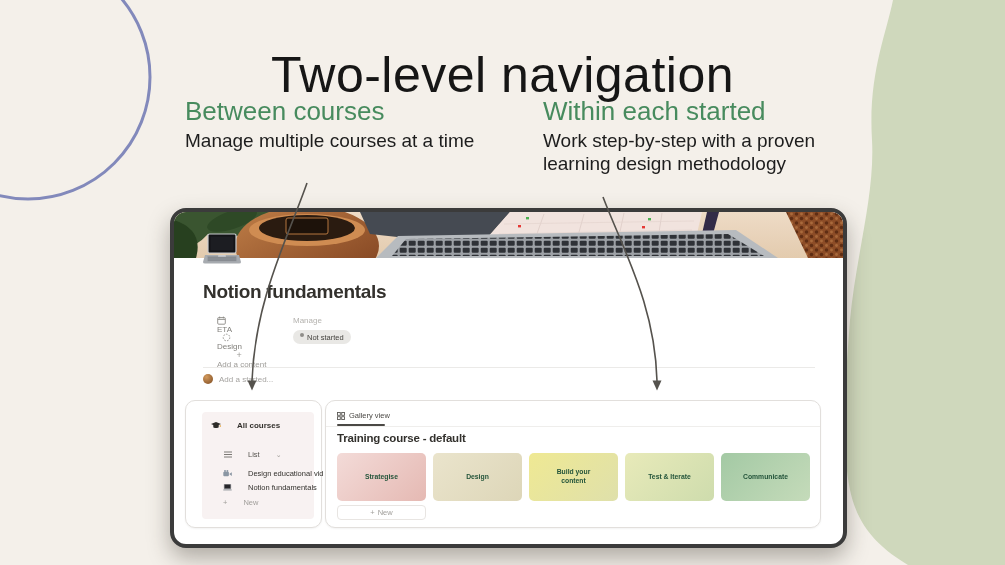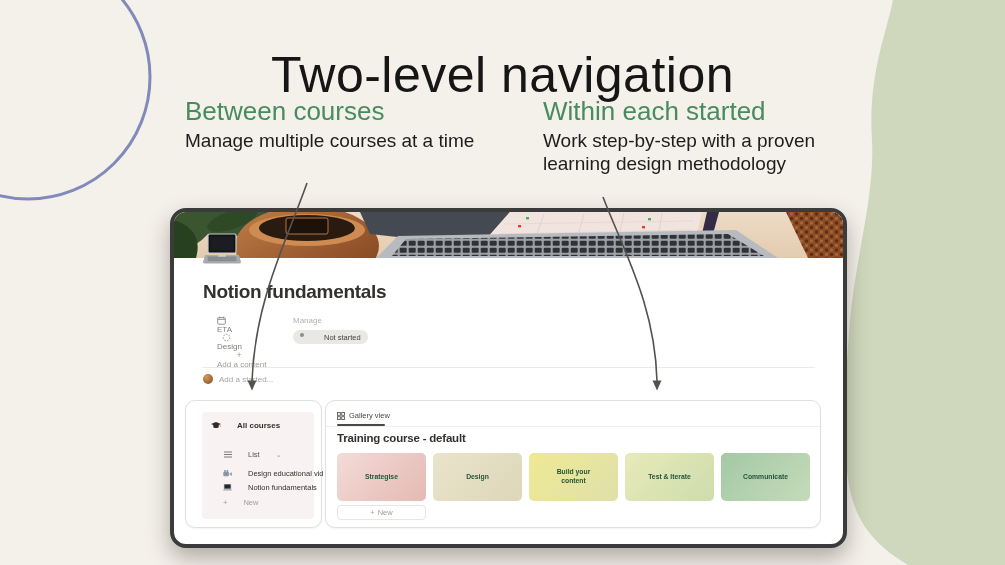--- a/index.html
+++ b/index.html
@@ -28,21 +28,21 @@
     background:#fff;overflow:hidden;box-shadow:0 10px 22px rgba(45,40,32,.35);
   }
   .cover{position:absolute;left:0;top:0;width:669px;height:46px;display:block;}
   .page-icon{position:absolute;left:29px;top:21px;width:38px;height:36px;}
   .page-title{position:absolute;left:29px;top:69px;font-size:19px;font-weight:700;color:#33312d;letter-spacing:-.3px;}
   .prop-row{position:absolute;left:43px;height:12px;display:flex;align-items:center;flex-direction:column;}
   .prop-row .p-icon{width:9px;height:9px;margin-right:5px;display:inline-flex;}
   .prop-label{font-size:8px;color:#82807c;}
   .prop-value{position:absolute;left:76px;font-size:8px;color:#b4b2ae;white-space:nowrap;}
   .status-pill{
-    position:absolute;left:76px;top:-3px;display:inline-flex;gap:20px;
+    position:absolute;left:76px;top:-3px;display:inline-flex;gap:3px;
     background:#e9e8e5;border-radius:9px;padding:2.5px 7px;white-space:nowrap;
   }
   .status-dot{width:4px;height:4px;border-radius:50%;background:#8f8d89;}
   .status-text{font-size:7.5px;color:#45433f;}
   .add-prop{color:#9d9b97;}
   .divider{position:absolute;left:29px;top:155px;width:612px;height:1px;background:#ebeae8;}
   .comment-row{position:absolute;left:29px;top:162px;display:flex;align-items:center;gap:6px;}
   .avatar{width:10px;height:10px;border-radius:50%;background:radial-gradient(circle at 35% 30%,#d39a5d,#7c4a20);}
   .comment-text{font-size:8px;color:#a5a3a0;}
   .panel{

